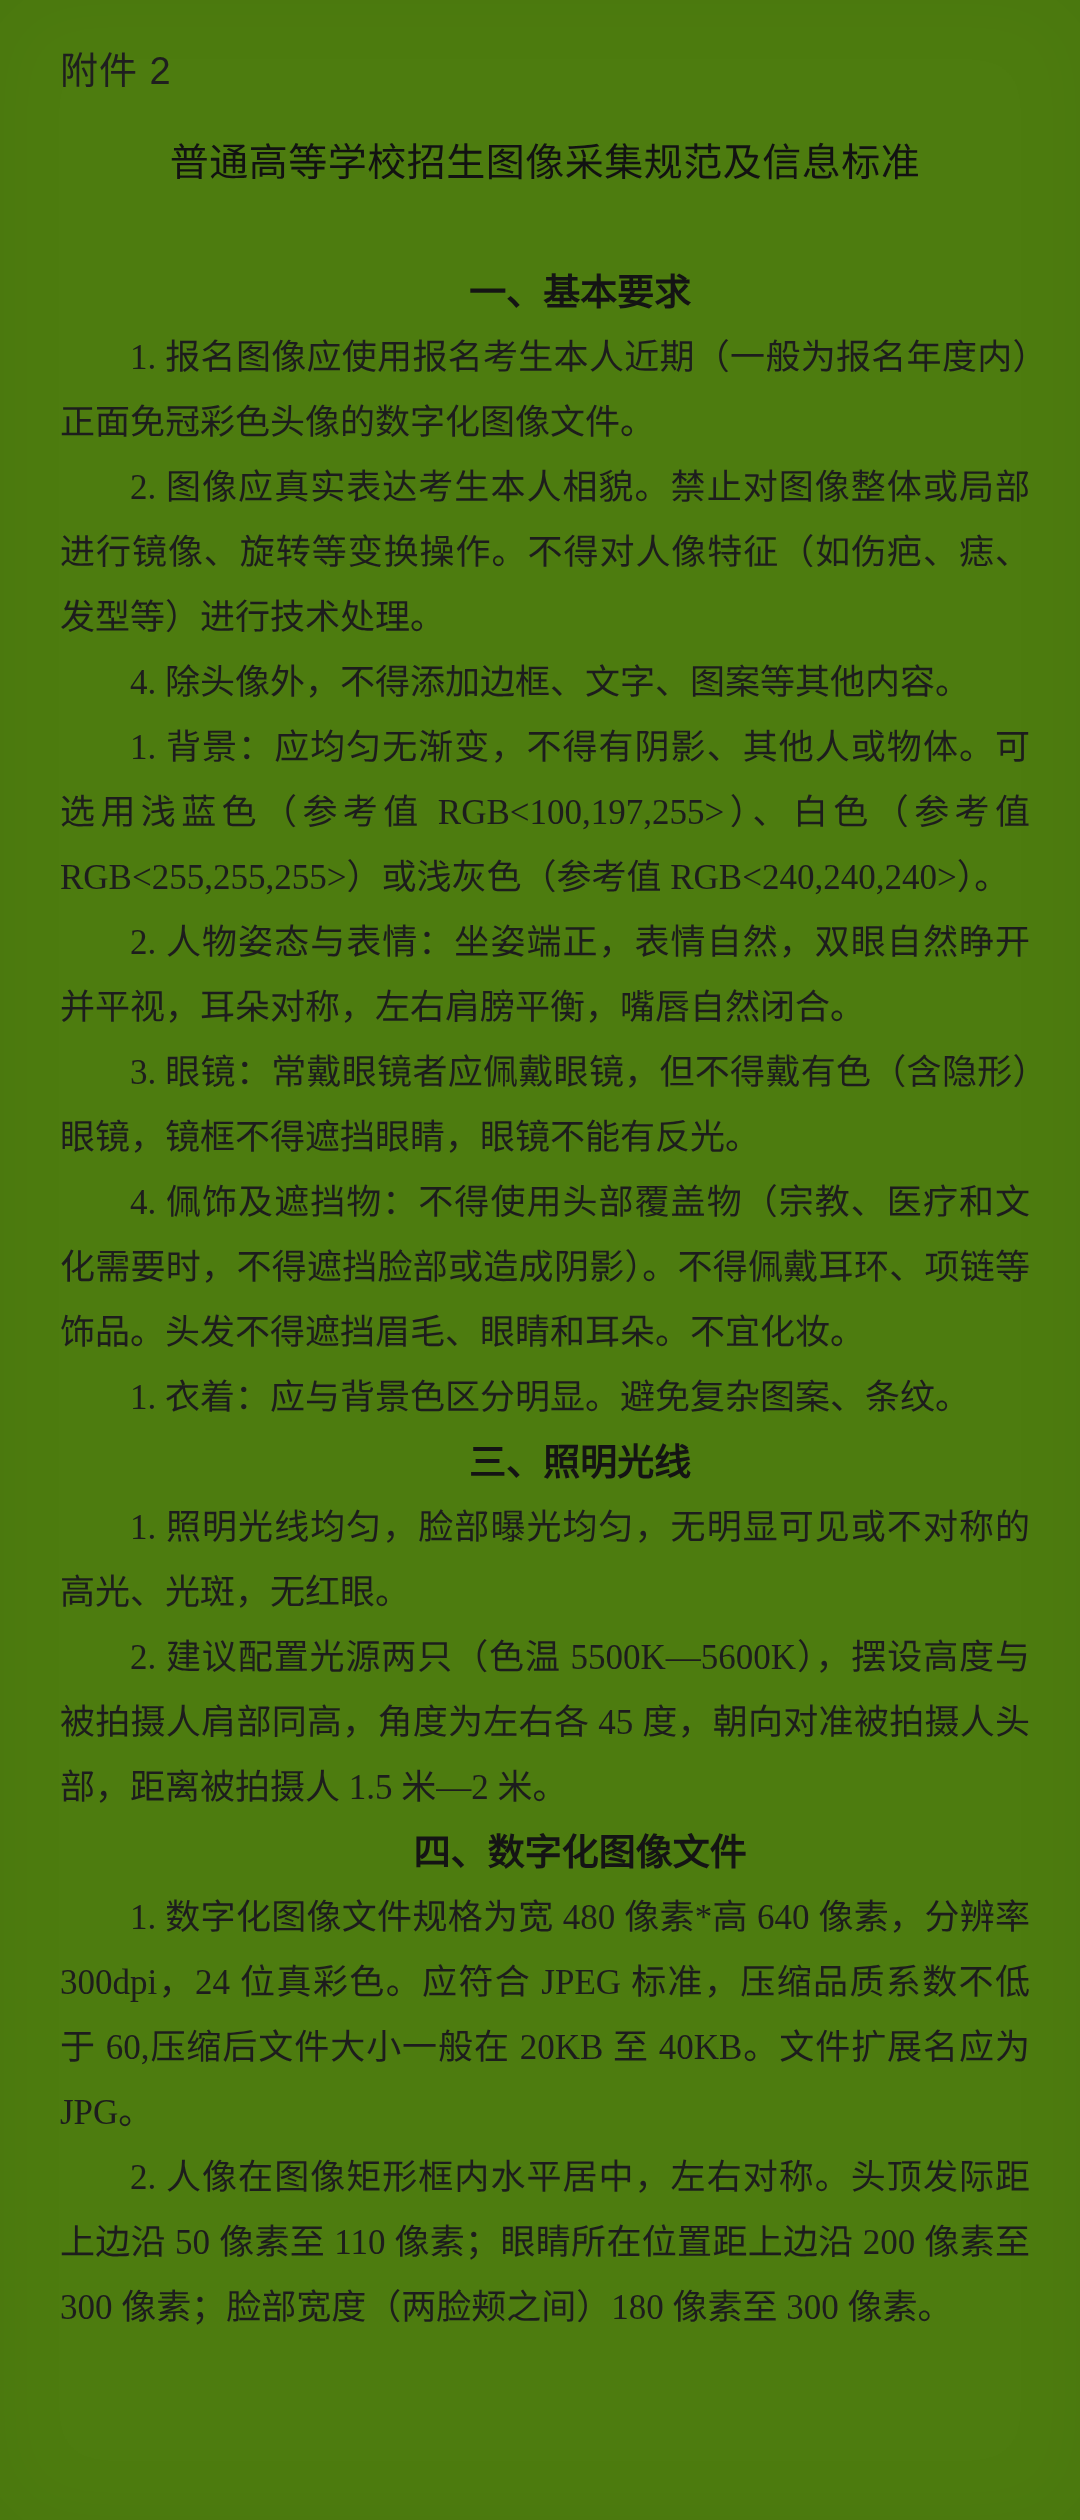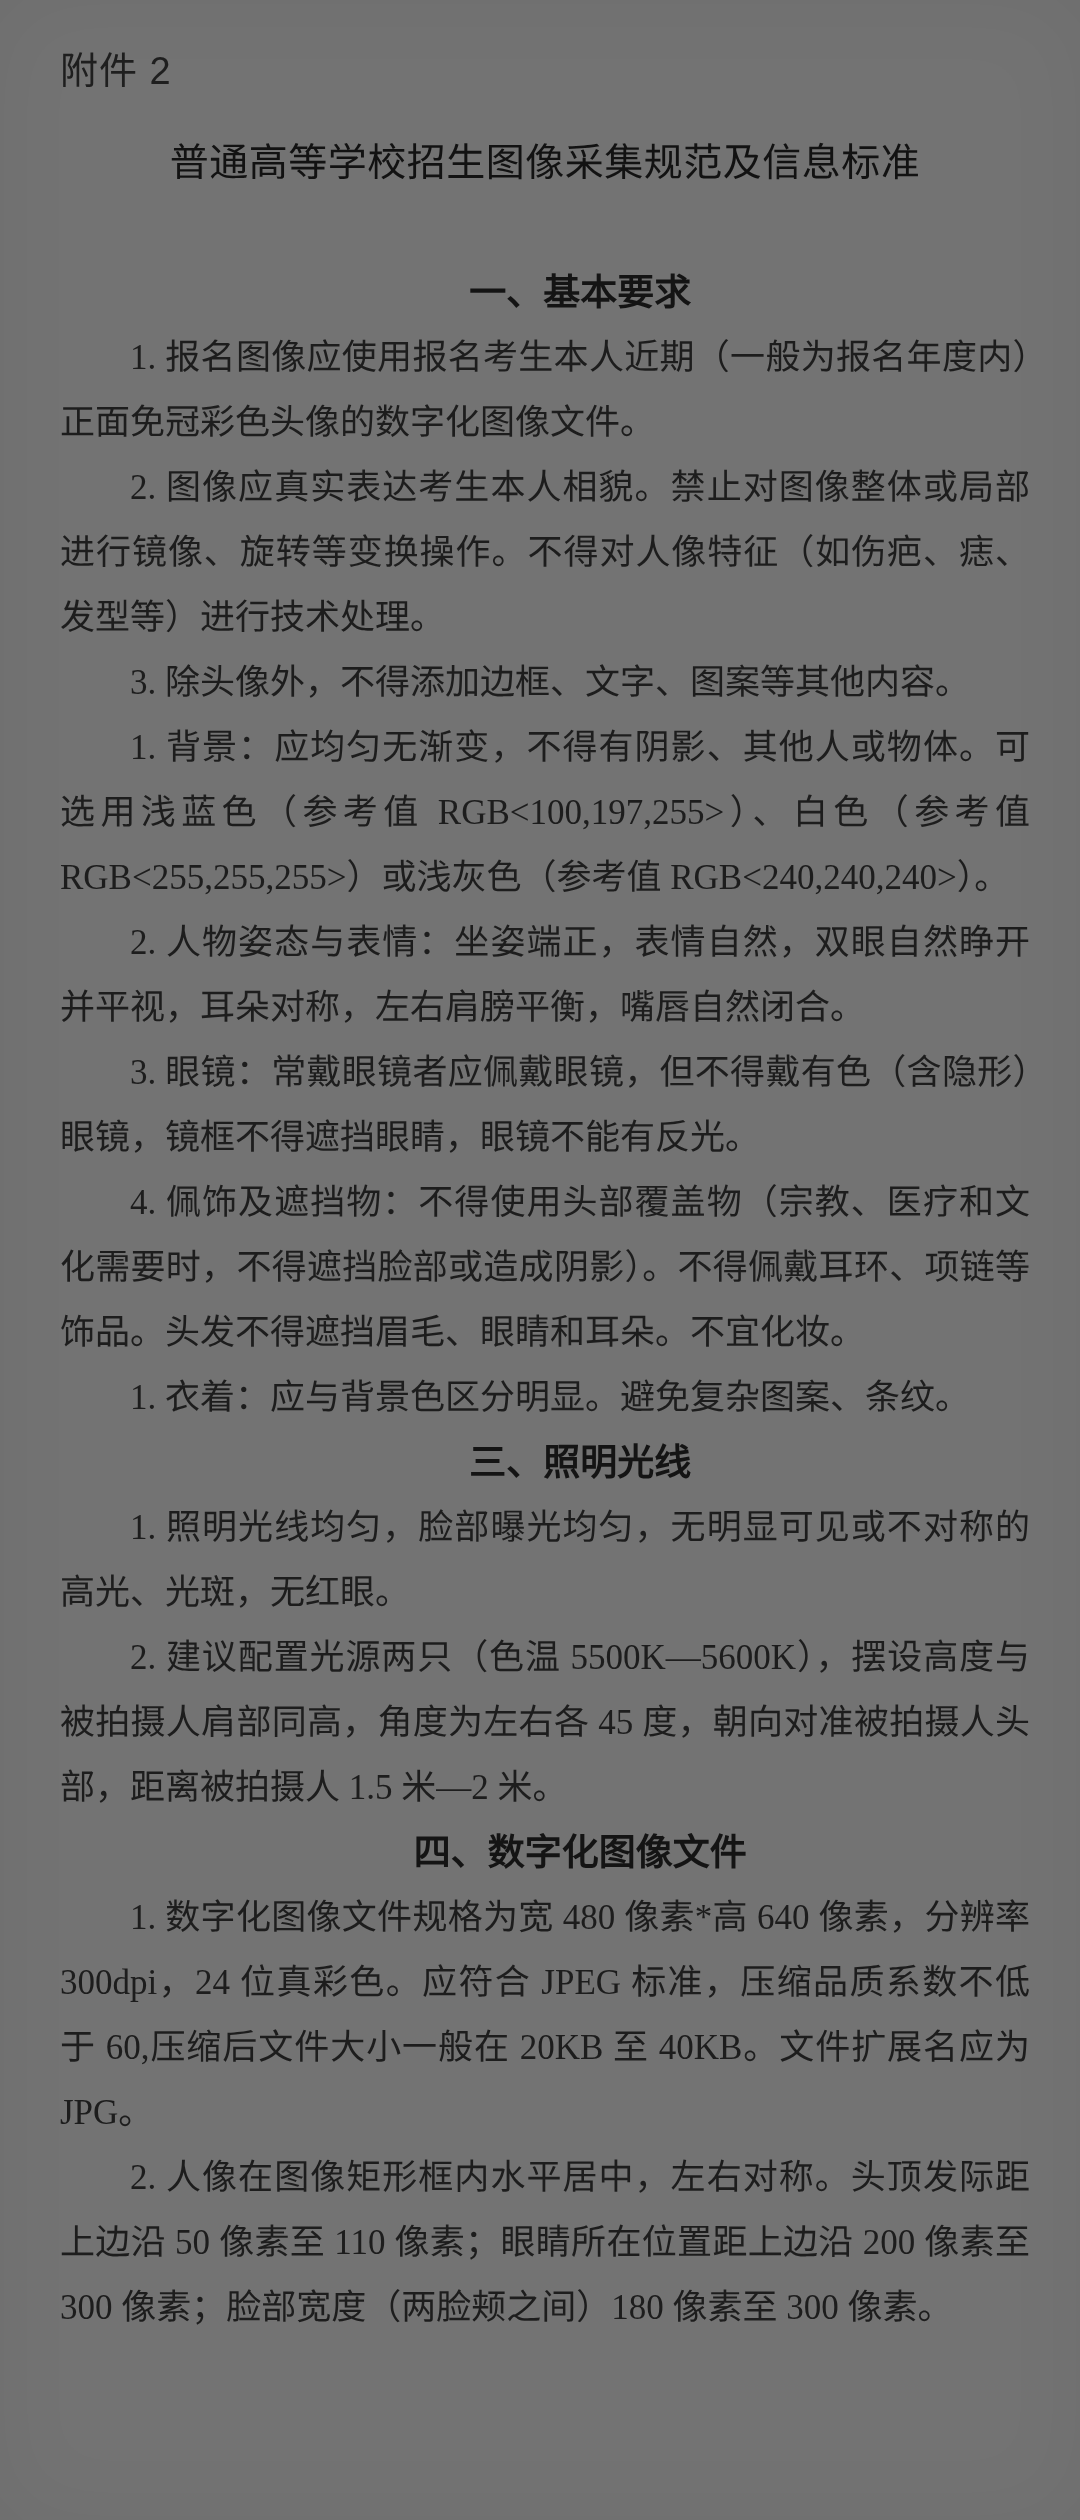--- a/index.html
+++ b/index.html
@@ -6,21 +6,21 @@
     margin: 0;
     padding: 0;
     background: #e9e9e9;
   }
   .page {
     position: relative;
     width: 1080px;
     height: 2520px;
     box-sizing: border-box;
     margin: 0 auto;
-    background: #737373;
+    background: #4d7c0f;
     padding: 38px 50px 0 60px;
     overflow: hidden;
     color: #1d1d1d;
   }
   
   .page::after {
     content: "";
     position: absolute;
     inset: 0;
     pointer-events: none;
@@ -73,21 +73,21 @@
 <div class="page">
   <div class="attachment-label">附件 2</div>
 
   <h1 class="doc-title">普通高等学校招生图像采集规范及信息标准</h1>
 
   <div class="doc-body" id="doc-body">
       <section>
         <h2 class="sec-heading">一、基本要求</h2>
         <p class="para">1. 报名图像应使用报名考生本人近期（一般为报名年度内）正面免冠彩色头像的数字化图像文件。</p>
         <p class="para">2. 图像应真实表达考生本人相貌。禁止对图像整体或局部进行镜像、旋转等变换操作。不得对人像特征（如伤疤、痣、发型等）进行技术处理。</p>
-        <p class="para">3. 除头像外，不得添加边框、文字、图案等其他内容。</p>
+        <p class="para">4. 除头像外，不得添加边框、文字、图案等其他内容。</p>
       </section>
       <section>
         <p class="para">1. 背景：应均匀无渐变，不得有阴影、其他人或物体。可选用浅蓝色（参考值 RGB&lt;100,197,255&gt;）、白色（参考值 RGB&lt;255,255,255&gt;）或浅灰色（参考值 RGB&lt;240,240,240&gt;）。</p>
         <p class="para">2. 人物姿态与表情：坐姿端正，表情自然，双眼自然睁开并平视，耳朵对称，左右肩膀平衡，嘴唇自然闭合。</p>
         <p class="para">3. 眼镜：常戴眼镜者应佩戴眼镜，但不得戴有色（含隐形）眼镜，镜框不得遮挡眼睛，眼镜不能有反光。</p>
         <p class="para">4. 佩饰及遮挡物：不得使用头部覆盖物（宗教、医疗和文化需要时，不得遮挡脸部或造成阴影）。不得佩戴耳环、项链等饰品。头发不得遮挡眉毛、眼睛和耳朵。不宜化妆。</p>
         <p class="para">1. 衣着：应与背景色区分明显。避免复杂图案、条纹。</p>
       </section>
       <section>
         <h2 class="sec-heading">三、照明光线</h2>

